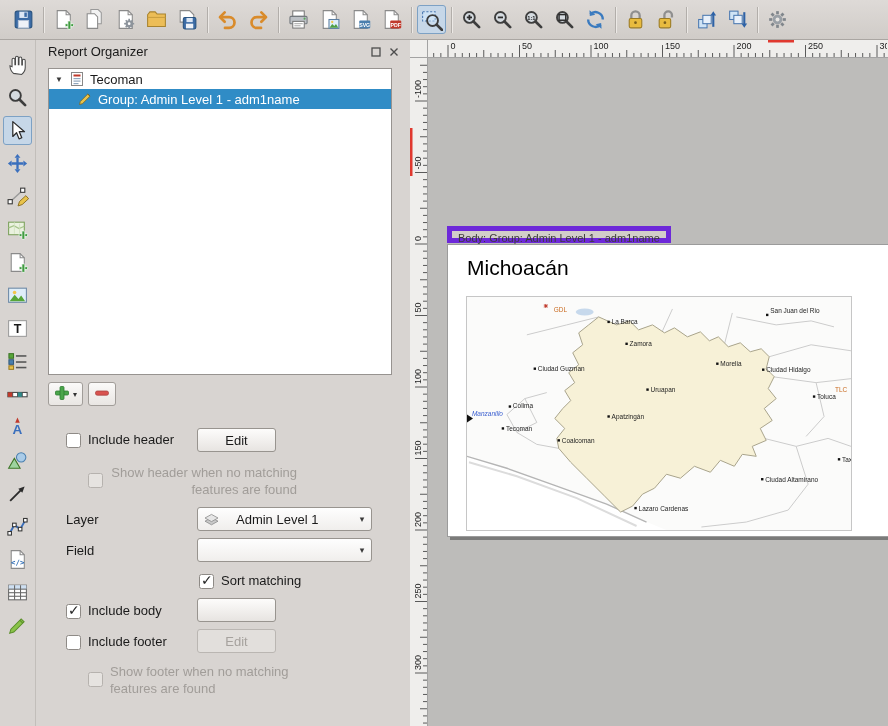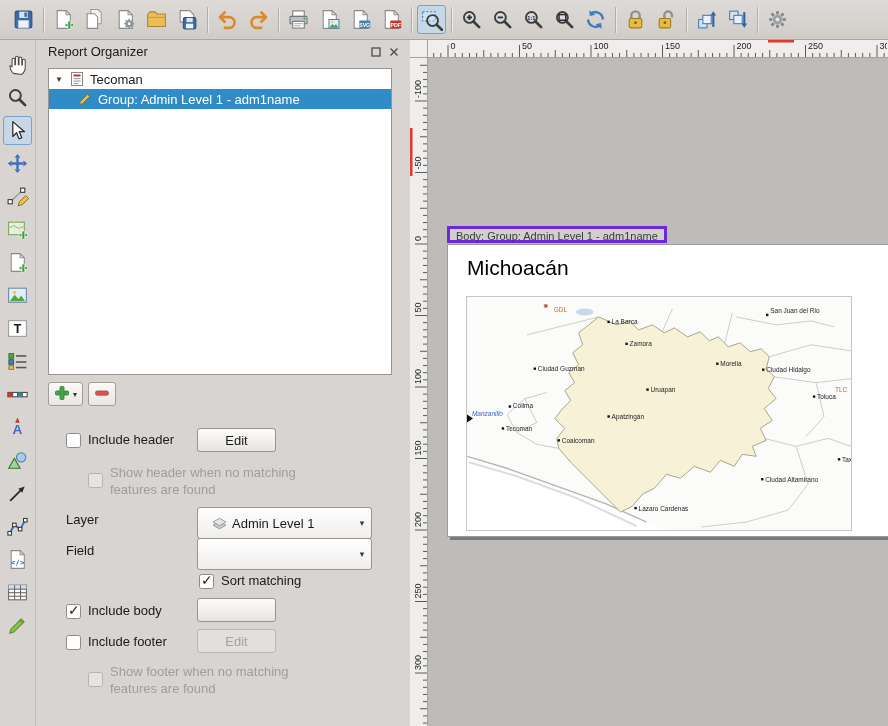--- a/index.html
+++ b/index.html
@@ -45,38 +45,38 @@
   .lbl.disabled{color:#a19d99;white-space:normal;line-height:17px;}
   .cb{position:absolute;width:15px;height:15px;background:#fff;border:1px solid #8e8a86;
     border-radius:2.5px;box-sizing:border-box;}
   .cb.checked::after{content:"✓";position:absolute;left:1px;top:-3px;font-size:14px;font-weight:bold;color:#262626;}
   .cb.disabled{background:#e6e3e0;border-color:#b6b2ae;}
   .btn{position:absolute;height:24px;border:1px solid #98948f;border-radius:3px;box-sizing:border-box;
     background:linear-gradient(#fdfcfb,#ecea e7 60%,#e4e1de);
     background:linear-gradient(#fdfcfb,#e7e4e1);
     font-family:inherit;font-size:13px;color:#1a1a1a;display:flex;align-items:center;justify-content:center;}
   .btn.disabled{color:#a6a29e;background:#e2dfdc;border-color:#bab6b2;}
-  .combo{position:absolute;height:32px;border:1px solid #98948f;border-radius:3px;box-sizing:border-box;
-    background:linear-gradient(#fefefe,#f0eeec);display:flex;align-items:center;padding-left:14px;}
+  .combo{position:absolute;height:24px;border:1px solid #98948f;border-radius:3px;box-sizing:border-box;
+    background:linear-gradient(#fefefe,#f0eeec);display:flex;align-items:center;padding-left:6px;gap:12px;}
   .combo-icon{display:flex;margin-right:5px;}
   .combo-text{font-size:13px;}
   .combo .arrow{margin-left:auto;width:18px;align-self:stretch;display:flex;align-items:center;
     justify-content:center;font-size:9px;color:#3a3a3a;}
 
   
   .canvas-area{position:absolute;left:410px;top:40px;width:478px;height:686px;}
   .ruler-corner{position:absolute;left:0;top:0;width:18px;height:18px;background:#efeeec;box-sizing:border-box;
     border-right:1px solid #a3a3a3;border-bottom:1px solid #a3a3a3;}
   .ruler-top{position:absolute;left:18px;top:0;width:460px;height:18px;background:#efeeec;box-sizing:border-box;
     border-bottom:1px solid #a3a3a3;}
   .ruler-left{position:absolute;left:0;top:18px;width:18px;height:668px;background:#efeeec;box-sizing:border-box;
     border-right:1px solid #a3a3a3;}
   .canvas{position:absolute;left:18px;top:18px;width:460px;height:668px;background:#bdbcba;overflow:hidden;}
   .body-tab{position:absolute;left:19px;top:168px;height:17px;box-sizing:border-box;
-    background:#d2cec9;border:3px solid #6d28d9;color:#3c3c3c;font-size:11px;
+    background:#d2cec9;border:5px solid #6d28d9;color:#3c3c3c;font-size:11px;
     padding:1px 6px 0;white-space:nowrap;}
   .page{position:absolute;left:19px;top:186px;width:480px;height:293px;background:#fff;box-sizing:border-box;
     border:1px solid #9b9b9b;box-shadow:3px 3px 0 rgba(70,70,70,0.55);}
   .page-title{position:absolute;left:19px;top:11px;font-size:21px;color:#000;}
   .map-frame{position:absolute;left:18px;top:51px;width:386px;height:235px;border:1px solid #c6c6c6;
     box-sizing:border-box;background:#fcfcfb;}
   .map-frame svg{width:100%;height:100%;display:block;}
   #map-svg text{font-family:"Liberation Sans","DejaVu Sans",sans-serif;}
   #ruler-top-svg text,#ruler-left-svg text{font-family:"Liberation Sans","DejaVu Sans",sans-serif;}
 </style>
@@ -568,21 +568,21 @@
               <rect x="1.5" y="6" width="13" height="4.2" rx="1.8" fill="#d9534f" stroke="#a94442" stroke-width="0.8"></rect>
             </svg></span>
       </button>
     </div>
 
     <span class="cb" style="left:30px;top:393px;"></span>
     <span class="lbl" style="left:52px;top:392px;">Include header</span>
     <button class="btn" style="left:161px;top:388px;width:79px;">Edit</button>
 
     <span class="cb disabled" style="left:52px;top:433px;"></span>
-    <span class="lbl disabled" style="left:74px;top:424px;width:205px;">Show header when no matching features are found</span>
+    <span class="lbl disabled" style="left:56px;top:424px;width:205px;text-align:right;">Show header when no matching features are found</span>
 
     <span class="lbl" style="left:30px;top:472px;">Layer</span>
     <div class="combo" style="left:161px;top:467px;width:175px;">
       <span class="combo-icon">
           <svg width="15" height="13" viewBox="0 0 15 13">
             <path d="M1 8.2l6.5-3.6L14 8.2 7.5 11.8z" fill="#c9c9c9" stroke="#8a8a8a" stroke-width="0.8"></path>
             <path d="M1 5l6.5-3.6L14 5 7.5 8.6z" fill="#e6e6e6" stroke="#8a8a8a" stroke-width="0.8"></path>
           </svg>
         </span>
       <span class="combo-text">Admin Level 1</span>

